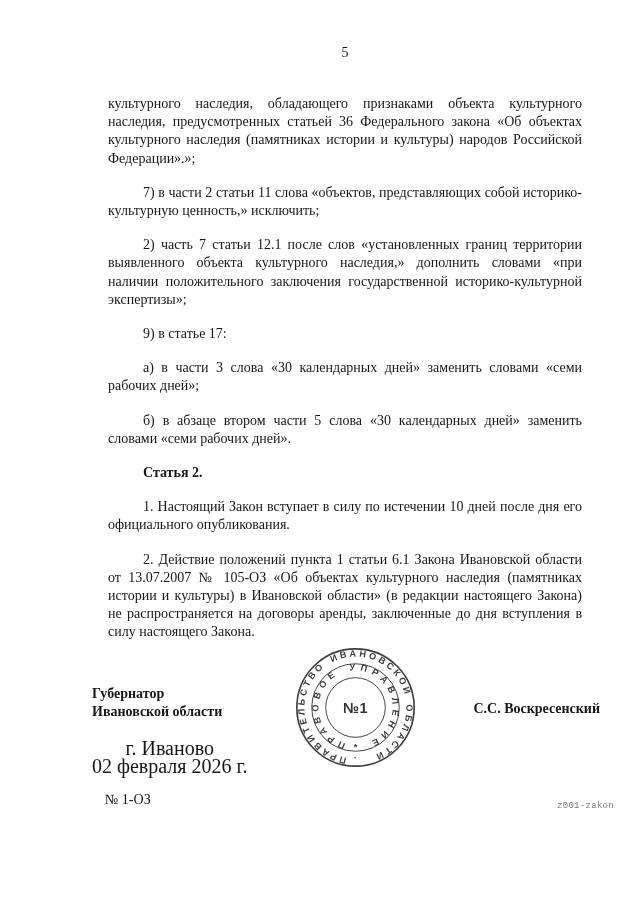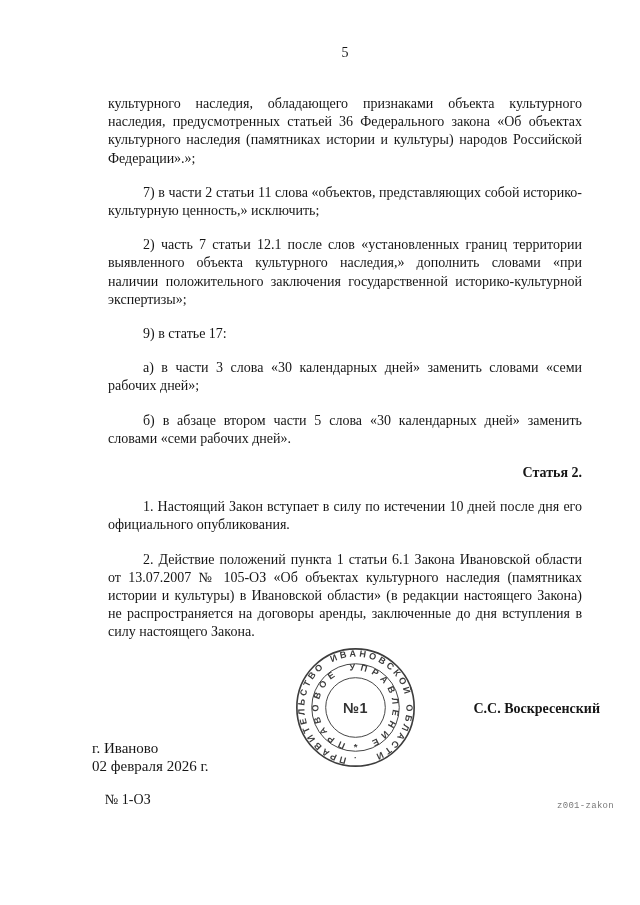--- a/index.html
+++ b/index.html
@@ -24,39 +24,39 @@
     font-size: 14px;
     line-height: 18.2px;
     text-align: justify;
   }
   .body p { margin: 16px; }
   .indent { text-indent: 35px; }
   .article-heading {
     font-weight: bold;
     margin-top: 6px !important;
     margin-bottom: 13px !important;
-    text-align: right;
+    text-align: left;
   }
   .sig-title {
     position: absolute;
     left: 92px; top: 685px;
     font-size: 14px; line-height: 17.5px;
     font-weight: bold;
   }
   .sig-name {
     position: absolute;
     right: 40px; top: 700px;
     font-size: 14px; line-height: 17px;
     font-weight: bold;
     text-align: left;
   }
   .sig-place {
     position: absolute;
     left: 92px; top: 739px;
-    font-size: 15px; line-height: 18px;
+    font-size: 20px; line-height: 18px; text-align: center;
   }
   .doc-number {
     position: absolute;
     left: 105px; top: 791px;
     font-size: 14px; line-height: 18px;
   }
   .watermark {
     position: absolute;
     right: 26px; top: 801px;
     font-size: 9px;
@@ -93,20 +93,24 @@
     <p class="indent">7) в части 2 статьи 11 слова «объектов, представляющих собой историко-культурную ценность,» исключить;</p>
     <p class="indent">2) часть 7 статьи 12.1 после слов «установленных границ территории выявленного объекта культурного наследия,» дополнить словами «при наличии положительного заключения государственной историко-культурной экспертизы»;</p>
     <p class="indent">9) в статье 17:</p>
     <p class="indent">а) в части 3 слова «30 календарных дней» заменить словами «семи рабочих дней»;</p>
     <p class="indent">б) в абзаце втором части 5 слова «30 календарных дней» заменить словами «семи рабочих дней».</p>
     <p class="indent article-heading">Статья 2.</p>
     <p class="indent">1. Настоящий Закон вступает в силу по истечении 10 дней после дня его официального опубликования.</p>
     <p class="indent">2. Действие положений пункта 1 статьи 6.1 Закона Ивановской области от 13.07.2007 № 105-ОЗ «Об объектах культурного наследия (памятниках истории и культуры) в Ивановской области» (в редакции настоящего Закона) не распространяется на договоры аренды, заключенные до дня вступления в силу настоящего Закона.</p>
   </div>
 
+  <div class="sig-title">
+    <div>Губернатор</div>
+    <div>Ивановской области</div>
+  </div>
 
   <div class="stamp">
     <svg viewBox="0 0 130 130" xmlns="http://www.w3.org/2000/svg">
       <defs>
         <path id="outerRing" d="M 55.8 117.2 A 53 53 0 0 1 24.4 30.9 A 53 53 0 0 1 114.8 46.9 A 53 53 0 0 1 55.8 117.2" fill="none"></path>
         <path id="innerRing" d="M 55.0 102.2 A 38.5 38.5 0 0 1 37.8 37.8 A 38.5 38.5 0 0 1 102.2 55.0 A 38.5 38.5 0 0 1 55.0 102.2" fill="none"></path>
       </defs>
       <circle cx="65" cy="65" r="61" fill="none" stroke="#3d3d3d" stroke-width="1.7"></circle>
       <circle cx="65" cy="65" r="45.5" fill="none" stroke="#3d3d3d" stroke-width="1"></circle>
       <circle cx="65" cy="65" r="31" fill="none" stroke="#3d3d3d" stroke-width="1"></circle>

